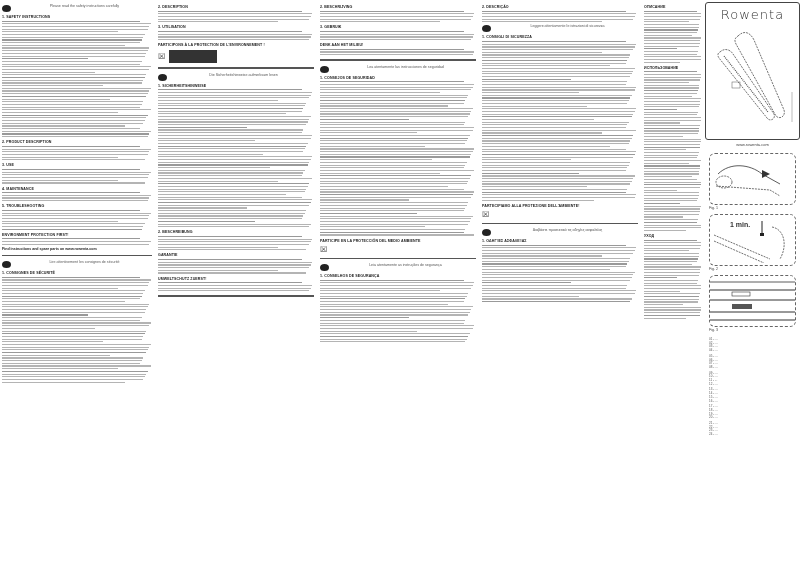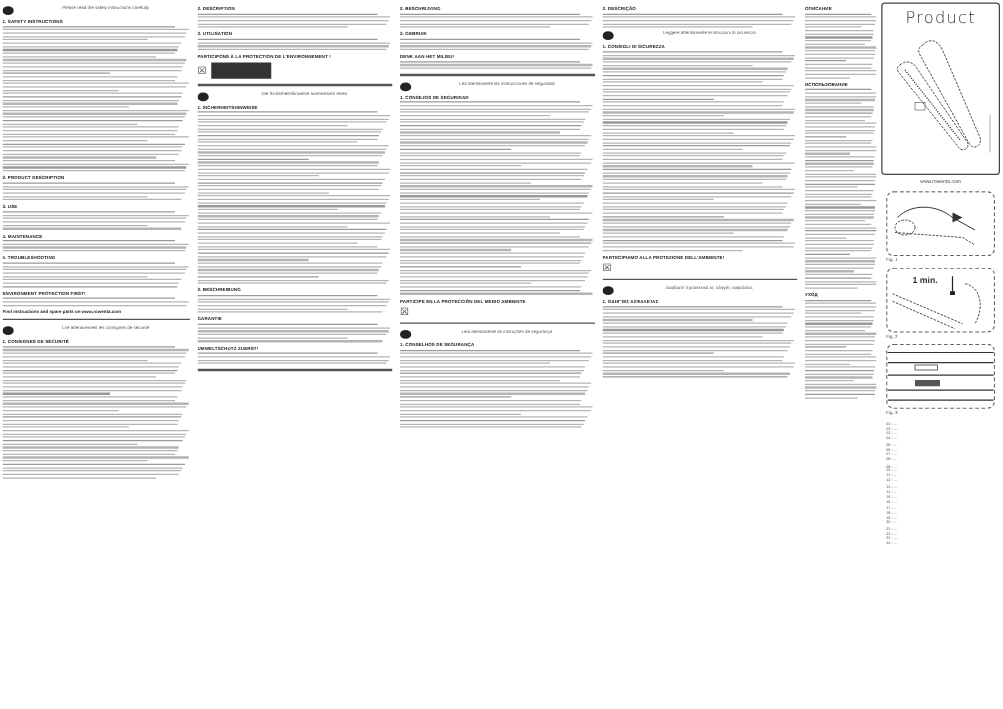--- a/index.html
+++ b/index.html
@@ -647,21 +647,21 @@
         <div class="line" style="width: 99%;"></div>
         <div class="line" style="width: 98%;"></div>
         <div class="line" style="width: 97%;"></div>
         <div class="line dark" style="width: 96%;"></div>
         <div class="line" style="width: 72%;"></div>
       </div>
   </div>
 
   <div class="figpanel">
     <div class="logo-frame">
-      <div class="logo">Product</div>
+      <div class="logo">Rowenta</div>
       <svg width="86" height="105" viewBox="0 0 86 105">
         <path d="M28 14 C34 8 40 10 44 18 L74 88 C76 94 70 98 66 94 L26 22 C24 18 25 16 28 14 Z" fill="none" stroke="#333" stroke-width="0.7" stroke-dasharray="2 1"></path>
         <path d="M10 30 C14 26 20 27 23 32 L64 92 C66 97 60 100 57 96 L9 36 C7 33 8 31 10 30 Z" fill="none" stroke="#333" stroke-width="0.7" stroke-dasharray="2 1"></path>
         <path d="M14 34 L58 90" stroke="#555" stroke-width="1.2" stroke-dasharray="1 1"></path>
         <rect x="22" y="60" width="8" height="6" fill="none" stroke="#555" stroke-width="0.5"></rect>
         <line x1="82" y1="70" x2="82" y2="100" stroke="#777" stroke-width="0.5"></line>
       </svg>
     </div>
     <div class="site">www.rowenta.com</div>
 

